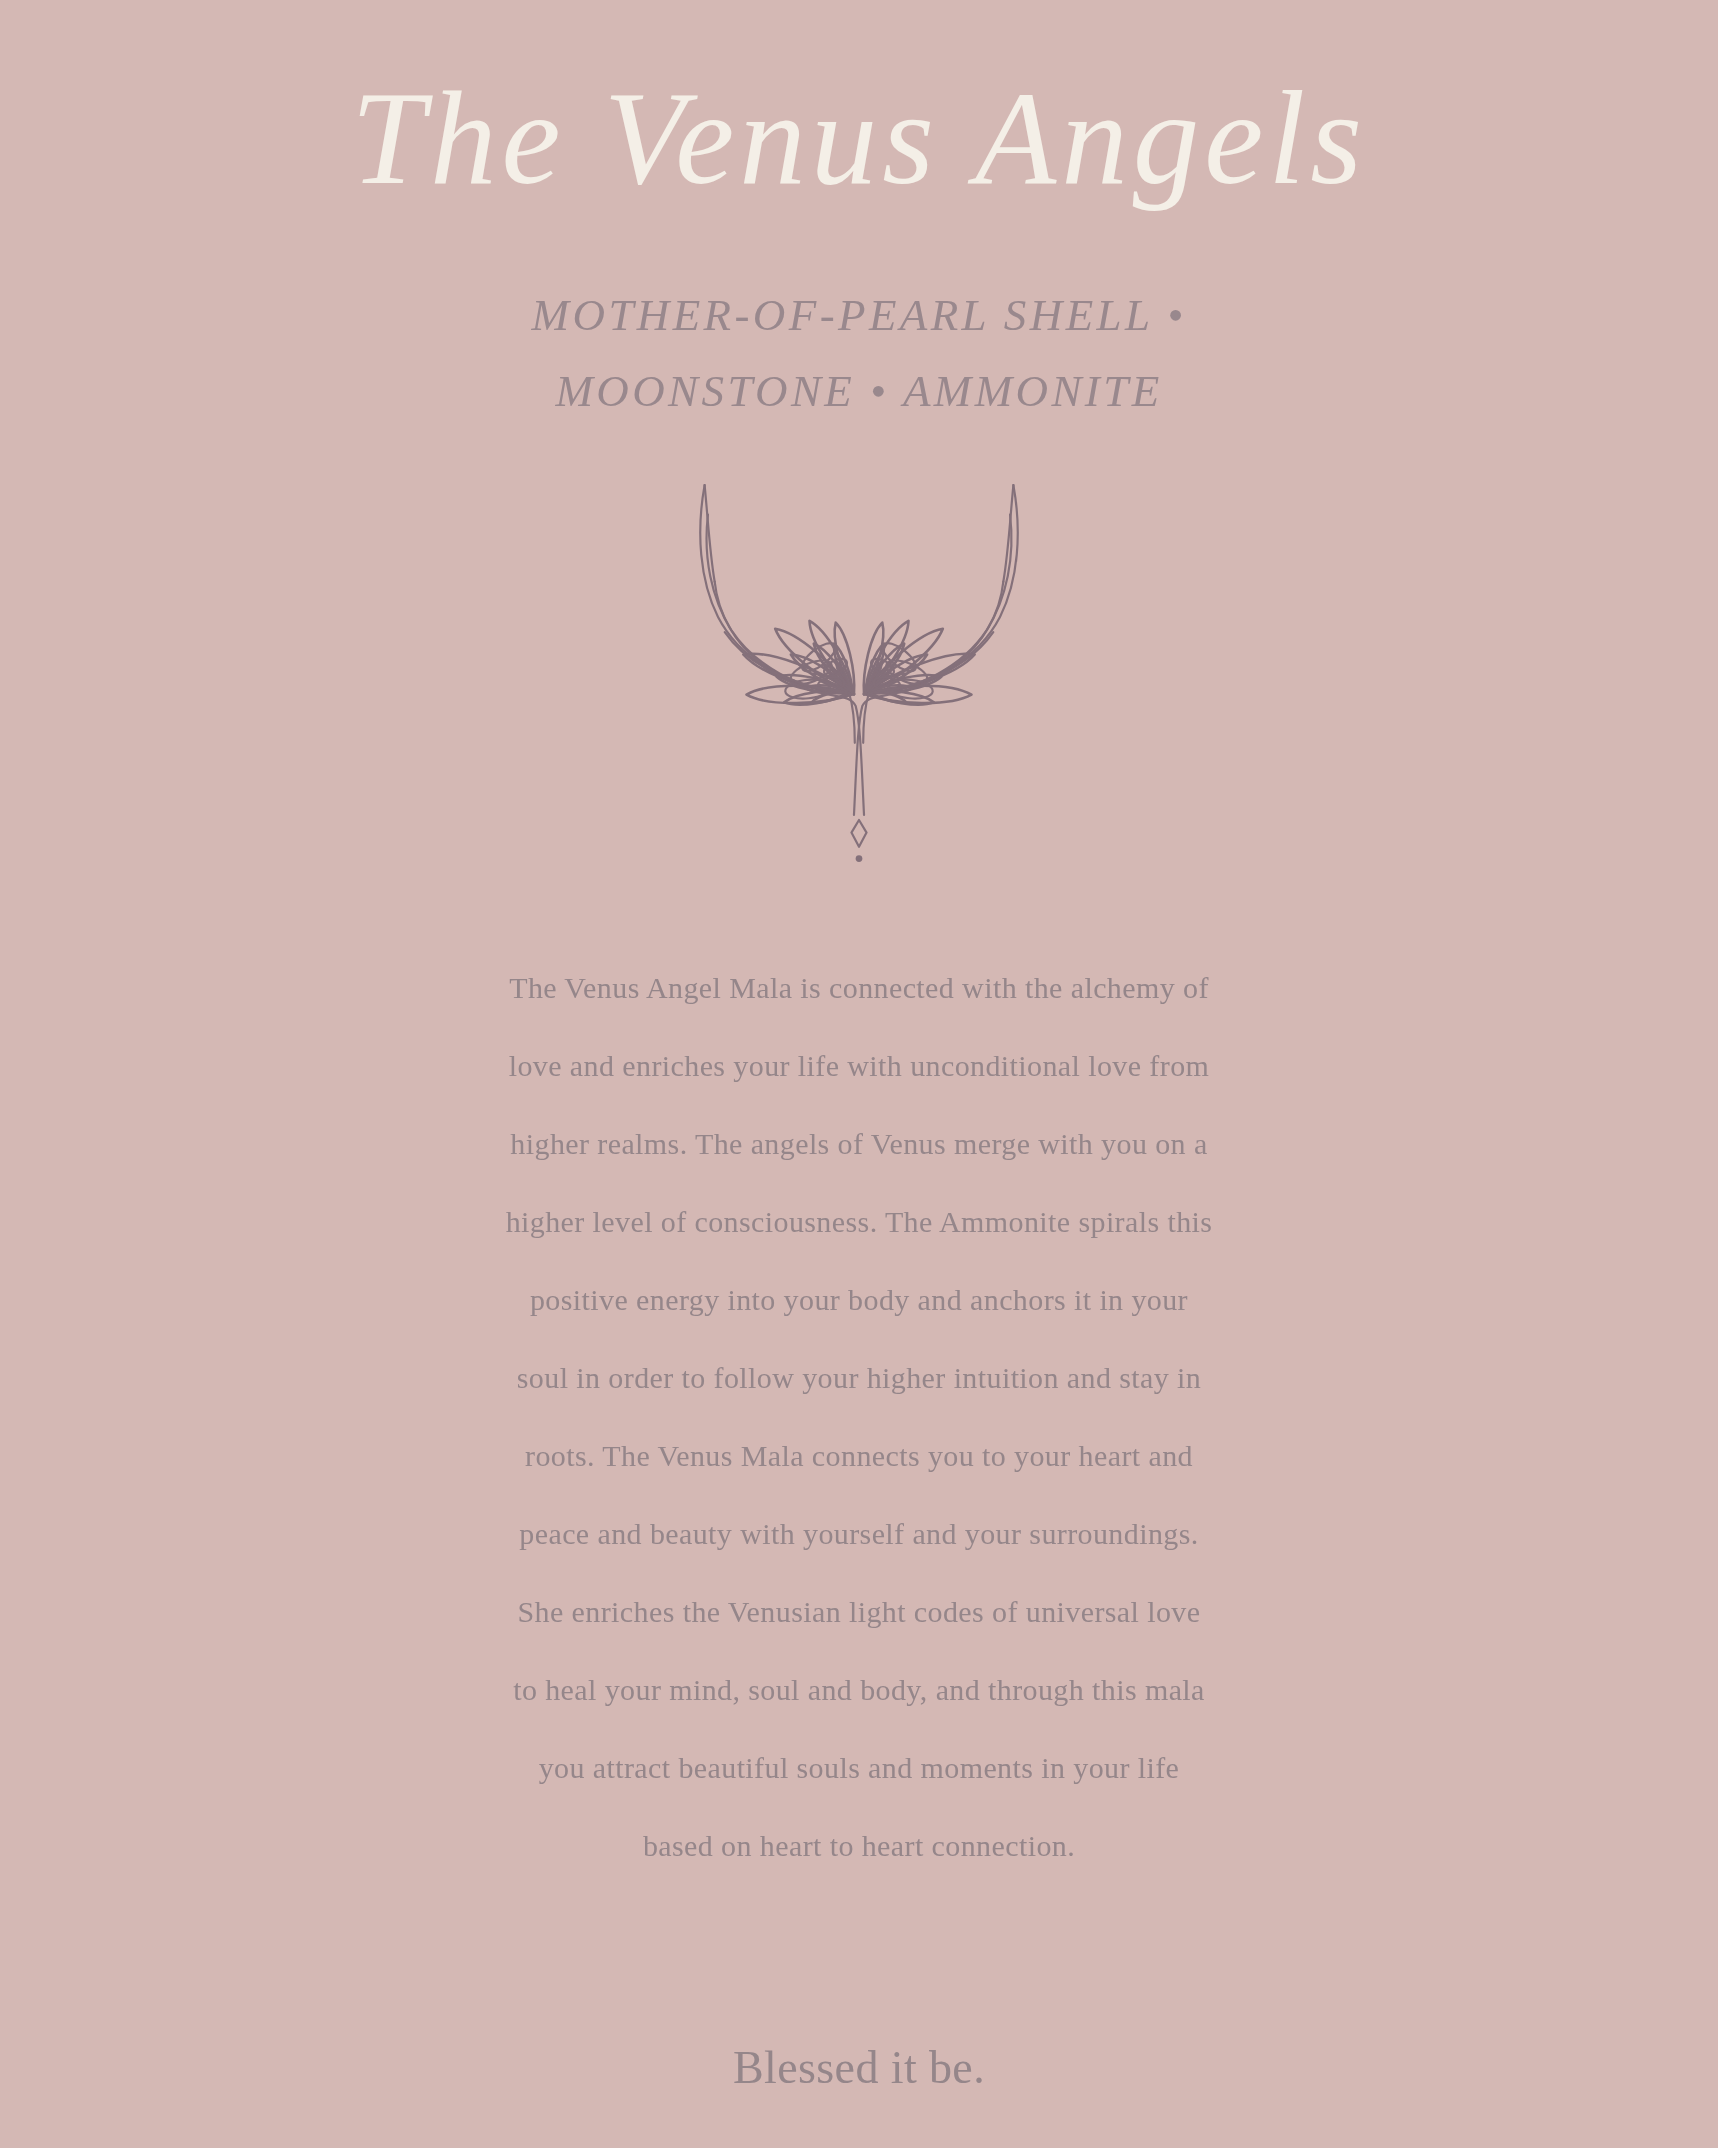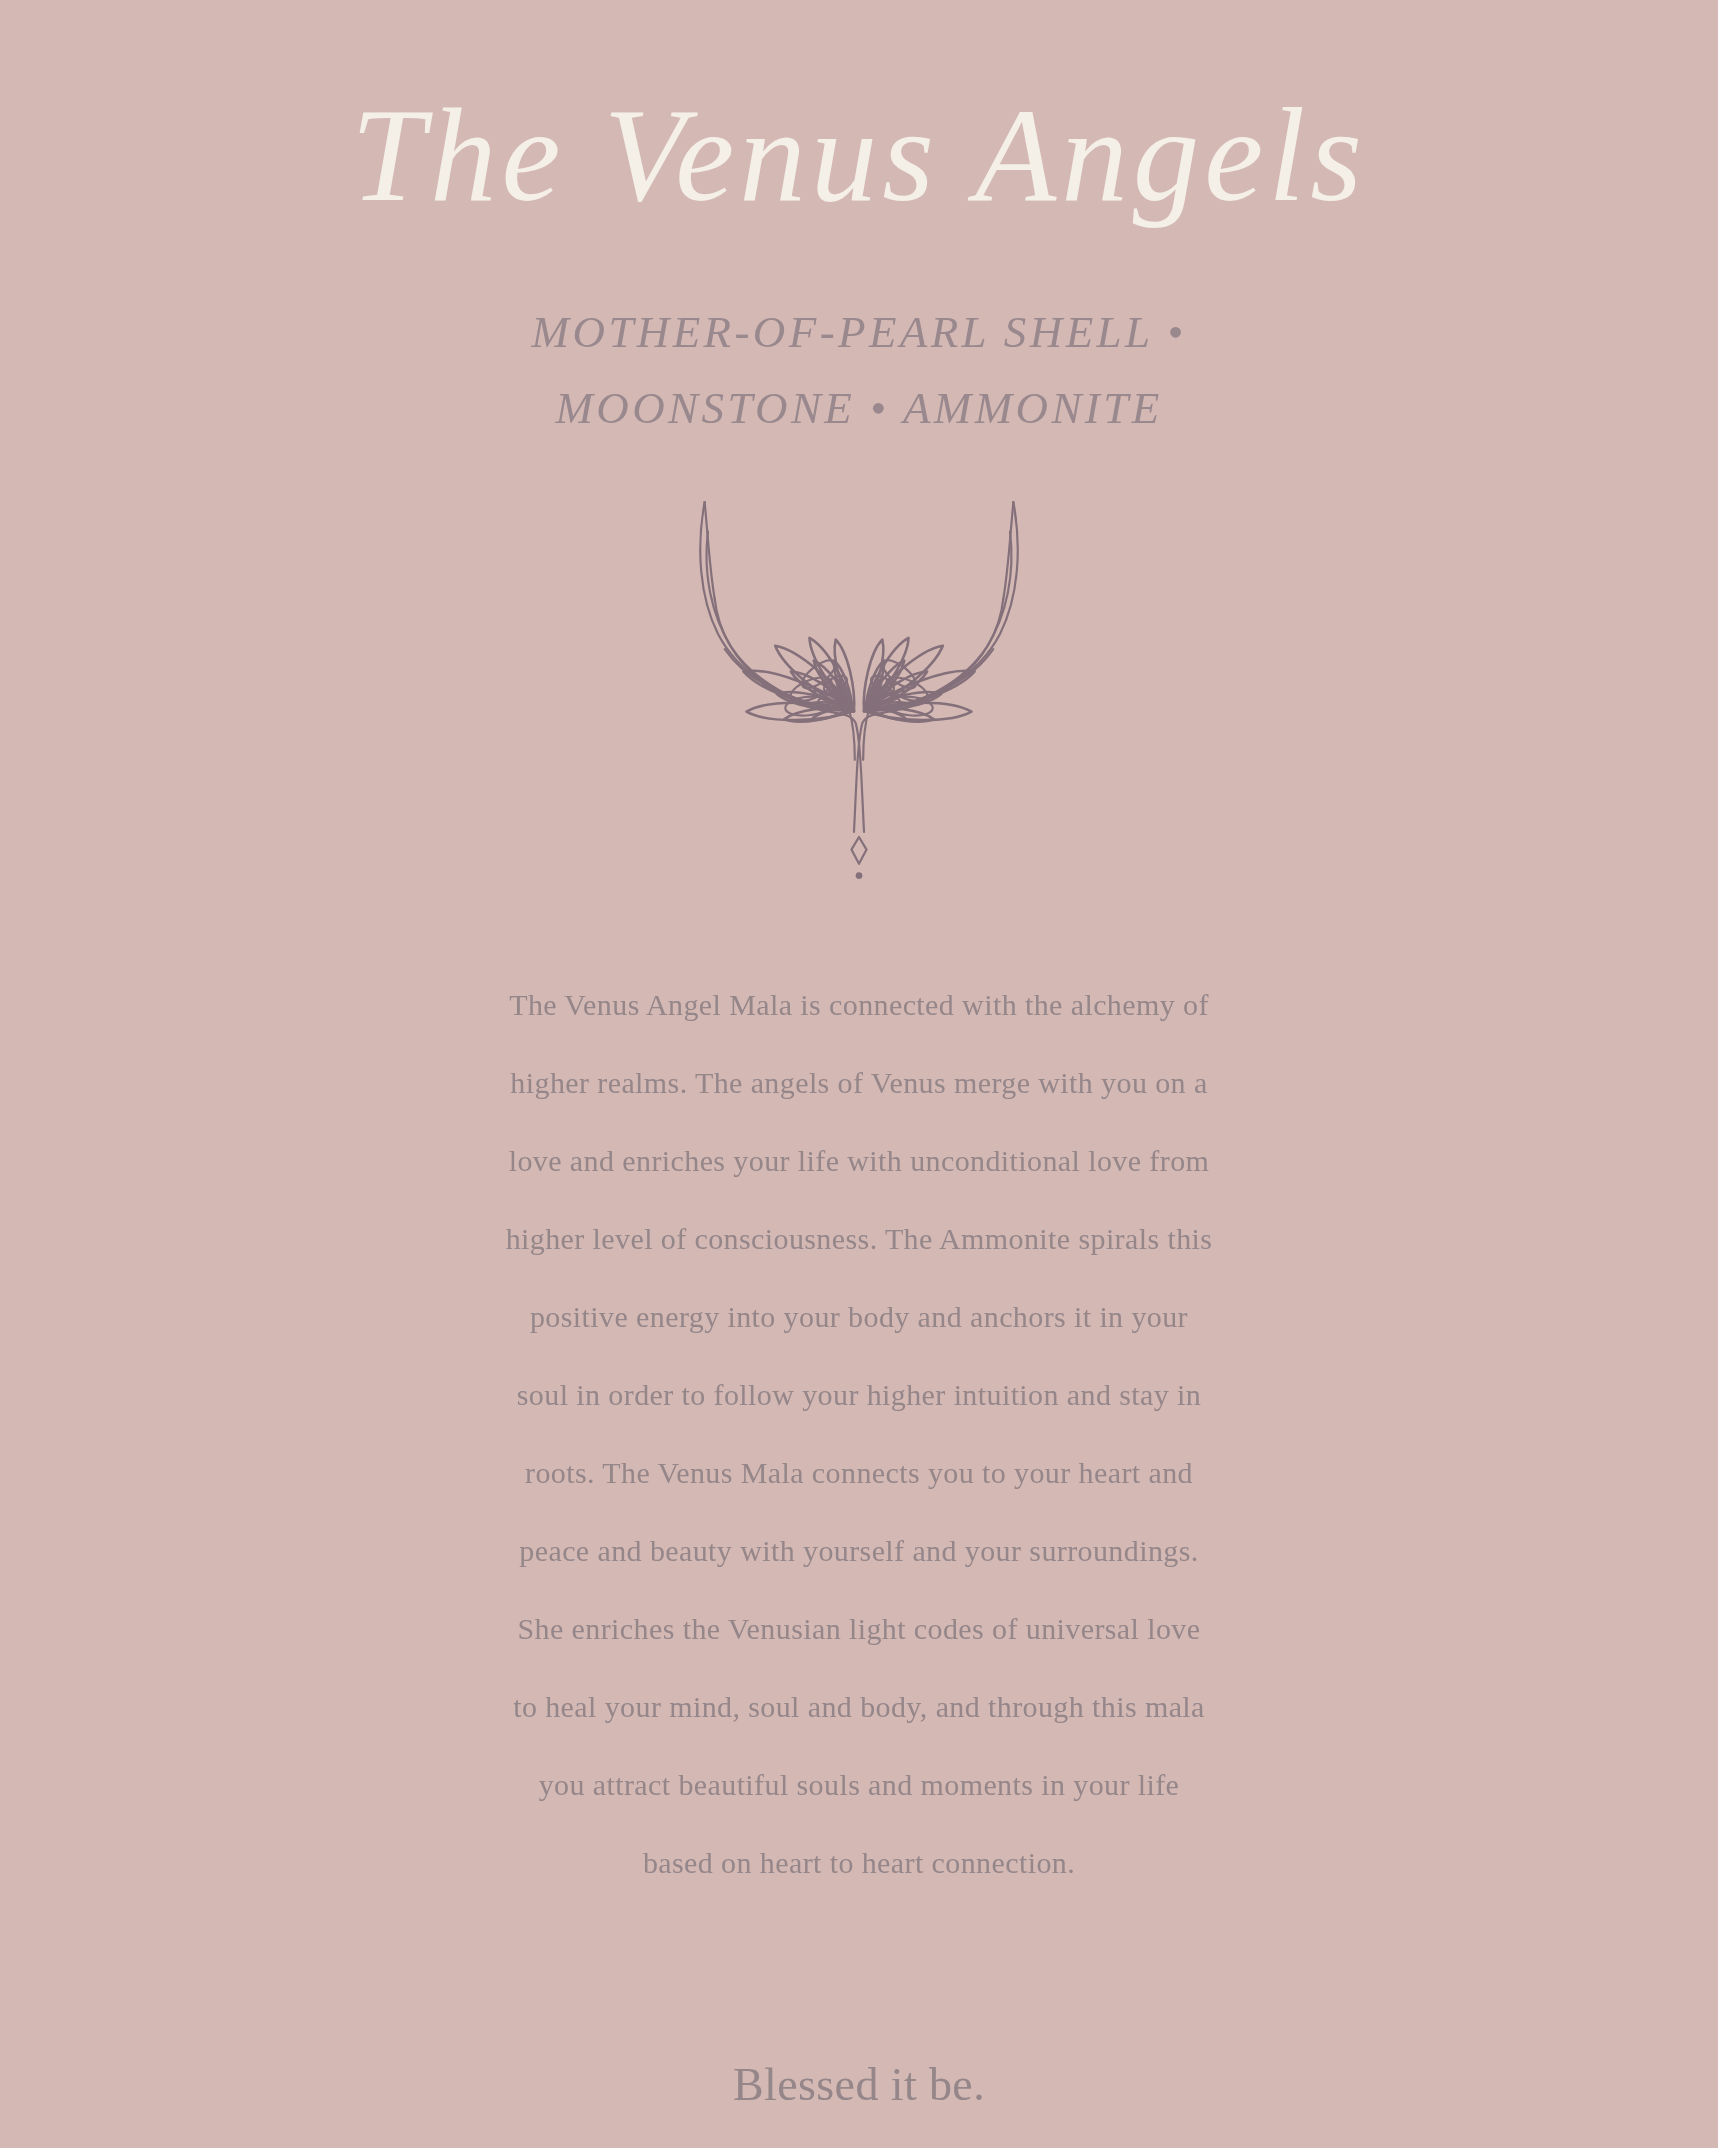--- a/index.html
+++ b/index.html
@@ -9,21 +9,21 @@
     position: relative;
     width: 1718px;
     height: 2148px;
     background: #d4b8b4;
     text-align: center;
     overflow: hidden;
   }
 
   .title {
     margin: 0;
-    padding-top: 61px;
+    padding-top: 44px;
     font-family: "Liberation Serif", serif;
     font-style: italic;
     font-weight: normal;
     font-size: 133px;
     line-height: 189px;
     letter-spacing: 5px;
     color: #f4efe7;
   }
 
   .subtitle {
@@ -113,22 +113,22 @@
       <use href="#wingL"></use>
       <use href="#wingL" transform="matrix(-1,0,0,1,400,0)"></use>
 
       <path d="M200,404 L209,419 L200,436 L191,419 Z"></path>
       <circle cx="200" cy="450" r="4" fill="#84707a" stroke="none"></circle>
     </svg>
   </div>
 
   <div class="body-text">
     <div>The Venus Angel Mala is connected with the alchemy of</div>
+    <div>love and enriches your life with unconditional love from</div>
     <div>higher realms. The angels of Venus merge with you on a</div>
-    <div>love and enriches your life with unconditional love from</div>
     <div>higher level of consciousness. The Ammonite spirals this</div>
     <div>positive energy into your body and anchors it in your</div>
     <div>soul in order to follow your higher intuition and stay in</div>
     <div>roots. The Venus Mala connects you to your heart and</div>
     <div>peace and beauty with yourself and your surroundings.</div>
     <div>She enriches the Venusian light codes of universal love</div>
     <div>to heal your mind, soul and body, and through this mala</div>
     <div>you attract beautiful souls and moments in your life</div>
     <div>based on heart to heart connection.</div>
   </div>

